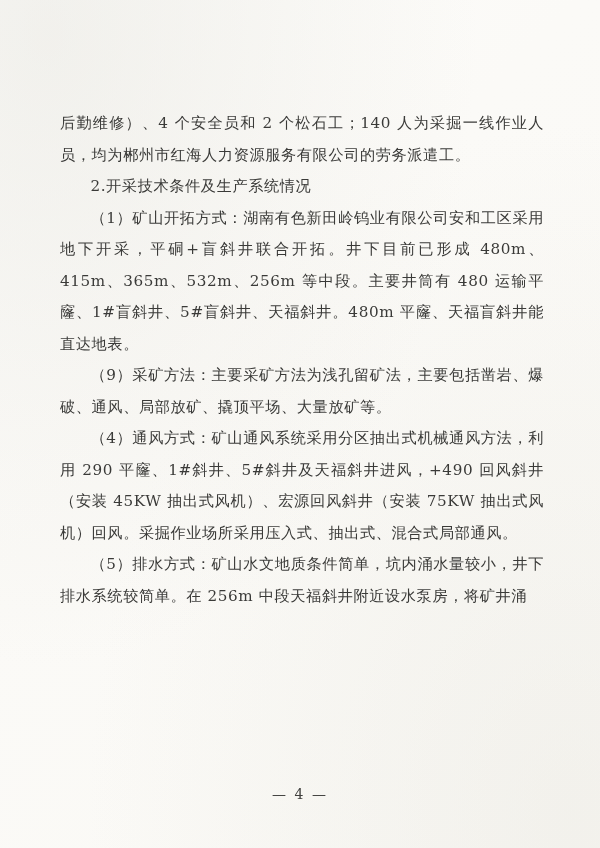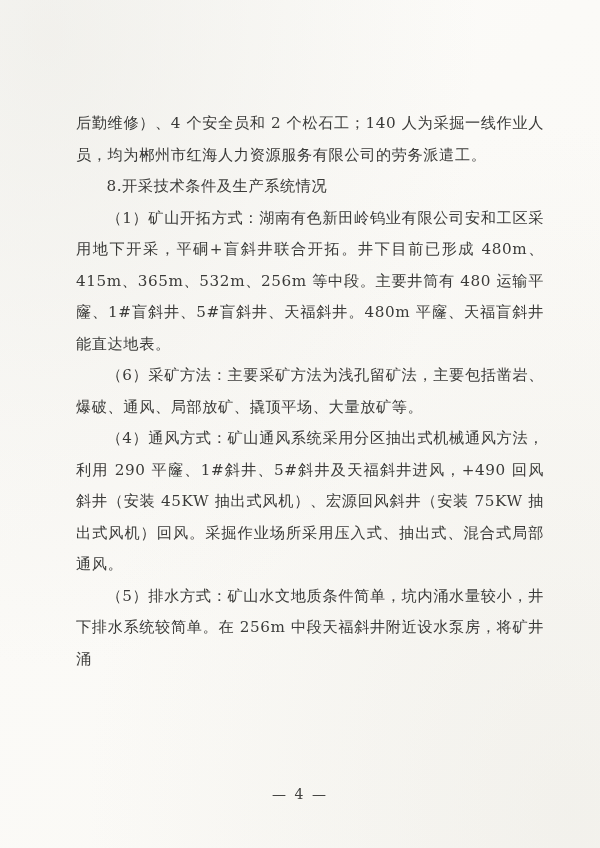--- a/index.html
+++ b/index.html
@@ -34,21 +34,21 @@
     position: absolute;
     left: 60px;
     top: 108px;
     width: 484px;
   }
   .para {
     font-family: "DejaVu Serif", "Liberation Serif", serif;
     font-size: 15.2px;
     line-height: 31.5px;
     color: #3a3a38;
-    margin: 0 0 0 16px;
+    margin: 0 0 0 0;
     text-align: justify;
     text-justify: inter-ideograph;
     letter-spacing: 0.6px;
     white-space: pre-wrap;
   }
   .indent {
     text-indent: 2em;
   }
   .page-number {
     position: absolute;
@@ -64,22 +64,22 @@
   .page-number-inner {
     display: inline-block;
   }
 </style>
 </head>
 <body>
 
 <div id="page">
   <div id="content">
     <p class="para">后勤维修）、4 个安全员和 2 个松石工；140 人为采掘一线作业人员，均为郴州市红海人力资源服务有限公司的劳务派遣工。</p>
-    <p class="para indent">8.开采技术条件及生产系统情况</p>
+    <p class="para indent">2.开采技术条件及生产系统情况</p>
     <p class="para indent">（1）矿山开拓方式：湖南有色新田岭钨业有限公司安和工区采用地下开采，平硐+盲斜井联合开拓。井下目前已形成 480m、415m、365m、532m、256m 等中段。主要井筒有 480 运输平窿、1#盲斜井、5#盲斜井、天福斜井。480m 平窿、天福盲斜井能直达地表。</p>
-    <p class="para indent">（6）采矿方法：主要采矿方法为浅孔留矿法，主要包括凿岩、爆破、通风、局部放矿、撬顶平场、大量放矿等。</p>
+    <p class="para indent">（9）采矿方法：主要采矿方法为浅孔留矿法，主要包括凿岩、爆破、通风、局部放矿、撬顶平场、大量放矿等。</p>
     <p class="para indent">（4）通风方式：矿山通风系统采用分区抽出式机械通风方法，利用 290 平窿、1#斜井、5#斜井及天福斜井进风，+490 回风斜井（安装 45KW 抽出式风机）、宏源回风斜井（安装 75KW 抽出式风机）回风。采掘作业场所采用压入式、抽出式、混合式局部通风。</p>
     <p class="para indent">（5）排水方式：矿山水文地质条件简单，坑内涌水量较小，井下排水系统较简单。在 256m 中段天福斜井附近设水泵房，将矿井涌</p>
   </div>
   <div class="page-number">
     <span class="page-number-inner">— 4 —</span>
   </div>
 </div>
 
 </body></html>

